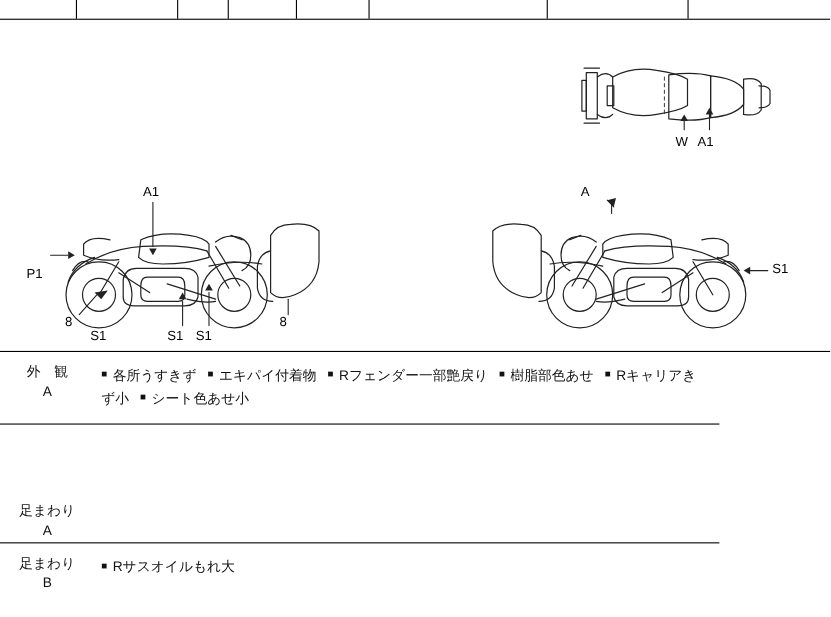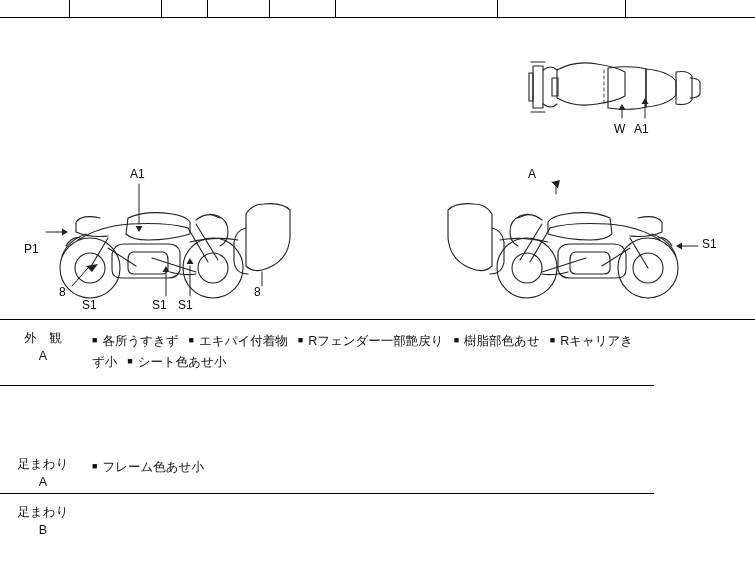--- a/index.html
+++ b/index.html
@@ -283,27 +283,27 @@
       </div>
     </div>
   </div>
 
 
   <div class="cond-row" style="top:446px;height:48px;">
     <div class="cond-head">
       <span>足まわり</span>
       <span class="grade">A</span>
     </div>
-    <div class="cond-body">
-      <div class="note">
-        <span class="mk">■</span><span>フレーム色あせ小</span>
-      </div>
-    </div>
   </div>
 
   <div class="cond-row" style="top:494px;height:56px;border-bottom:none;">
     <div class="cond-head">
       <span>足まわり</span>
       <span class="grade">B</span>
     </div>
+    <div class="cond-body">
+      <div class="note">
+        <span class="mk">■</span><span>Rサスオイルもれ大</span>
+      </div>
+    </div>
   </div>
 
 </div>
 
 </body></html>

